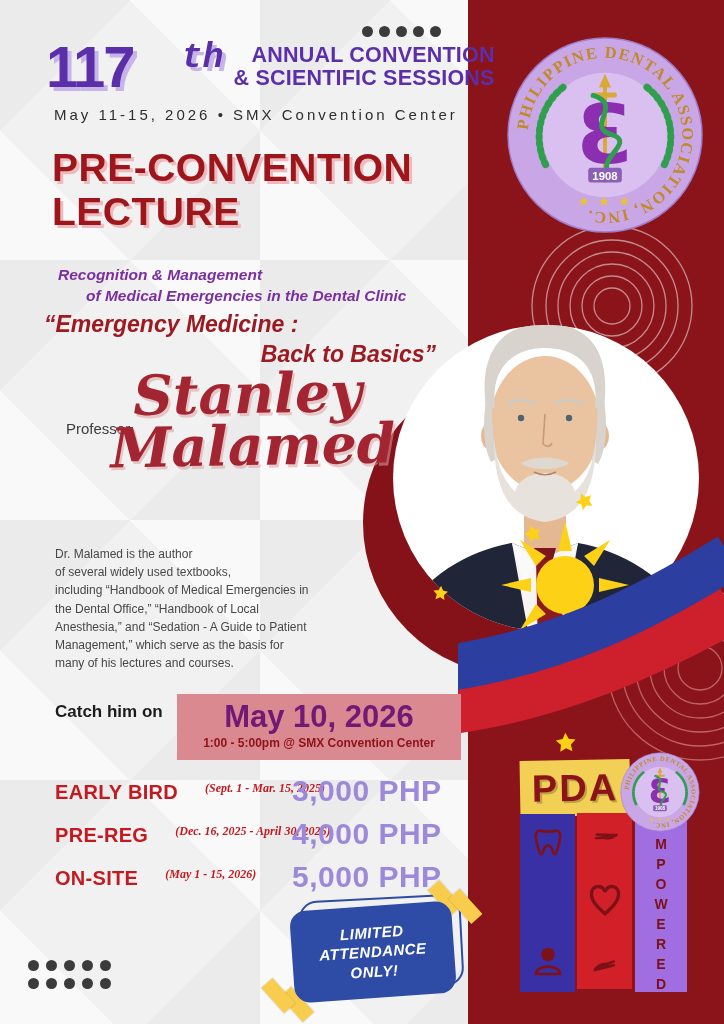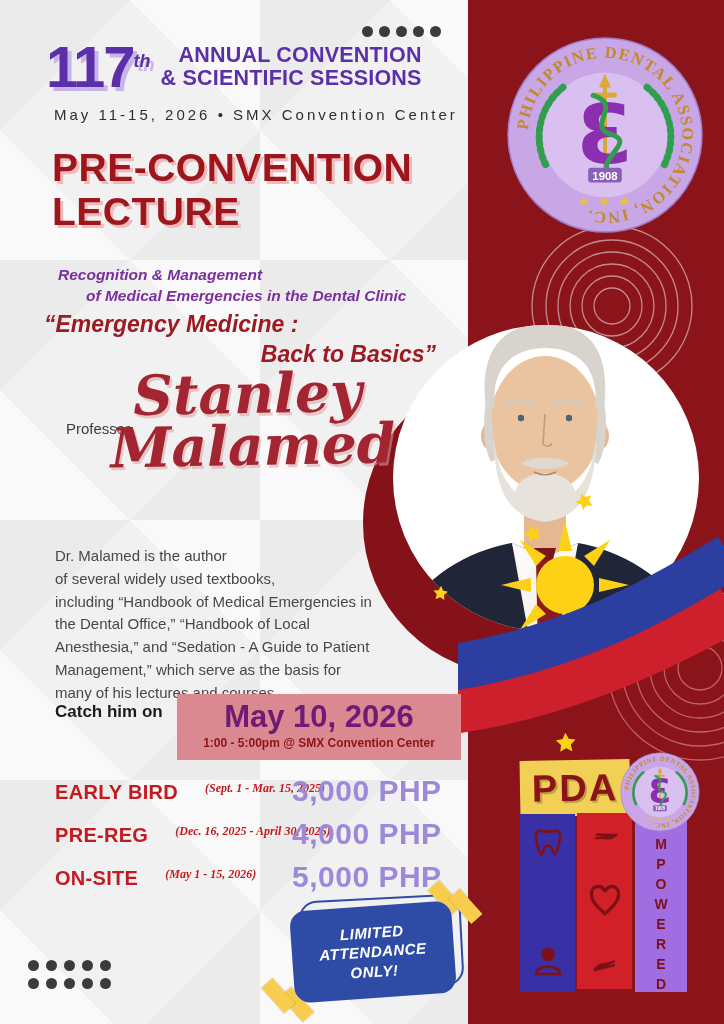--- a/index.html
+++ b/index.html
@@ -20,39 +20,39 @@
   .dot{width:11px;height:11px;border-radius:50%;background:#3b3b3b;}
   .dots-top{left:362px;top:26px;}
   .dots-bottom{left:28px;top:960px;display:grid;grid-template-columns:repeat(5,11px);gap:7px 7px;}
 
   
   .header{left:46px;top:38px;display:flex;align-items:flex-start;}
   .edition{
     font-size:58px;font-weight:800;color:#5b2fa9;line-height:1;letter-spacing:-2px;
     text-shadow:4px 4px 0 #c7b5e9;
   }
-  .edition sup{font-size:18px;font-style:italic;font-family:Liberation Sans, sans-serif;letter-spacing:0;}
+  .edition sup{font-size:35px;font-style:italic;font-family:Liberation Mono, monospace;letter-spacing:0;margin-left:48px;}
   .header-titles{margin-left:10px;margin-top:6px;text-align:right;
     font-weight:800;color:#5b2fa9;font-size:21.5px;line-height:1.06;letter-spacing:.2px;}
   .header-date{left:54px;top:106px;font-size:15px;color:#2e2e2e;letter-spacing:3px;font-weight:500;}
 
   
   .preconv{left:52px;top:146px;font-size:39px;font-weight:800;color:#9c161c;line-height:1.12;
     text-shadow:3px 3px 0 #eebabd;letter-spacing:.5px;}
   .subtitle{left:58px;top:257px;font-size:15.5px;font-style:italic;font-weight:700;color:#7b2f9e;line-height:1.35;margin-top:8px;}
   .subtitle .indent{margin-left:28px;}
   .quote{left:44px;top:310px;width:392px;font-size:23px;font-style:italic;font-weight:800;color:#9c1a22;line-height:1.3;}
   .quote .q2{text-align:right;}
 
   
   .professor{left:66px;top:420px;font-size:15px;color:#3c3c3c;font-weight:500;}
   .script-name{left:110px;top:368px;width:276px;text-align:center;transform:rotate(-1deg);
     font-family:"DejaVu Serif",serif;font-style:italic;font-weight:bold;color:#a32531;
     font-size:55px;line-height:.95;text-shadow:2px 3px 0 rgba(218,160,163,.55);}
-  .bio{left:55px;top:545px;width:398px;font-size:15px;color:#474747;line-height:1.52;white-space:pre-line;}
+  .bio{left:55px;top:545px;width:398px;font-size:12px;color:#474747;line-height:1.52;white-space:pre-line;}
 
   
   .catch-label{left:55px;top:702px;font-size:17px;font-weight:700;color:#1c1c1c;}
   .date-banner{left:177px;top:694px;width:284px;height:66px;background:#db8990;text-align:center;}
   .date-banner .big-date{font-size:31px;font-weight:800;color:#701a75;margin-top:6px;line-height:1.1;}
   .date-banner .time-venue{font-size:12px;font-weight:600;color:#8d1319;margin-top:2px;}
 
   
   .pricing{left:55px;top:781px;width:402px;}
   .price-row{position:relative;height:43px;display:flex;align-items:flex-start;gap:20px;}

